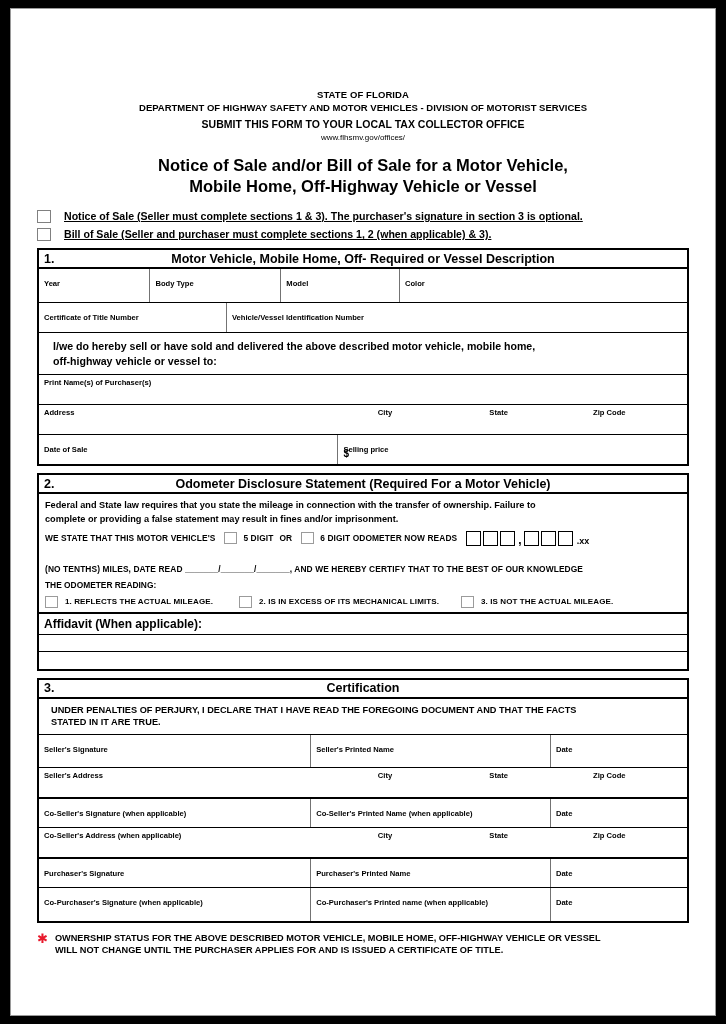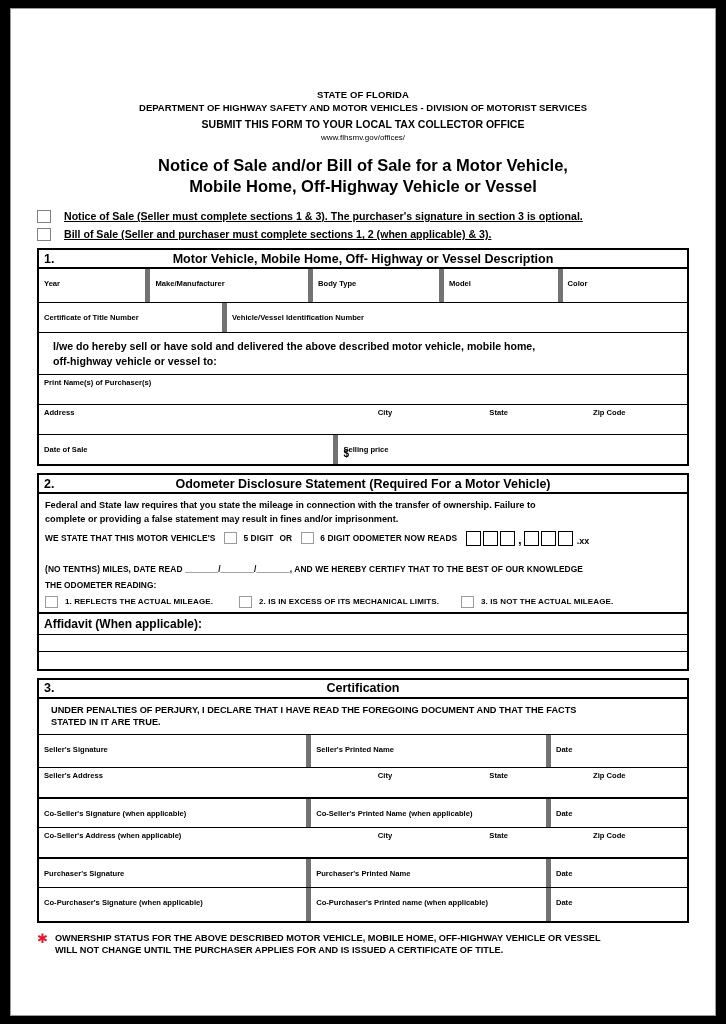--- a/index.html
+++ b/index.html
@@ -54,21 +54,21 @@
     position: relative;
   }
   .sec-num { font-size: 12.5px; font-weight: bold; padding-left: 5px; }
   .sec-title {
     position: absolute; left: 0; right: 0; text-align: center;
     font-size: 12.5px; font-weight: bold;
   }
 
   .row { display: flex; border-bottom: 1px solid #000; }
   .row:last-child { border-bottom: none; }
-  .cell { position: relative; padding: 3px 0 0 5px; border-right: 5px solid #737373; }
+  .cell { position: relative; padding: 3px 0 0 5px; border-right: 1px solid #737373; }
   .cell:last-child { border-right: none; }
   .lbl { font-size: 7.6px; font-weight: bold; white-space: nowrap; }
 
   
   .c-year { width: 17.2%; } .c-make { width: 25.1%; }
   .c-body { width: 20.2%; } .c-model{ width: 18.3%; }
   .c-color{ width: 19.2%; }
   .c-cert { width: 29.0%; } .c-vin { width: 71.0%; }
   .c-dos  { width: 46.2%; } .c-price{ width: 53.8%; }
 
@@ -142,26 +142,25 @@
     </div>
     <div class="opt-row">
       <span class="cb"></span>
       <span class="opt-txt">Bill of Sale (Seller and purchaser must complete sections 1, 2 (when applicable) &amp; 3).</span>
     </div>
   </div>
 
   <div class="box">
     <div class="sec-head">
       <span class="sec-num">1.</span>
-      <span class="sec-title">Motor Vehicle, Mobile Home, Off- Highway or Vessel Description</span>
+      <span class="sec-title">Motor Vehicle, Mobile Home, Off- Required or Vessel Description</span>
     </div>
 
     <div class="row h34">
       <div class="cell c-year"><span class="lbl">Year</span></div>
-      <div class="cell c-make"><span class="lbl">Make/Manufacturer</span></div>
       <div class="cell c-body"><span class="lbl">Body Type</span></div>
       <div class="cell c-model"><span class="lbl">Model</span></div>
       <div class="cell c-color"><span class="lbl">Color</span></div>
     </div>
 
     <div class="row h30">
       <div class="cell c-cert"><span class="lbl">Certificate of Title Number</span></div>
       <div class="cell c-vin"><span class="lbl">Vehicle/Vessel Identification Number</span></div>
     </div>
 

